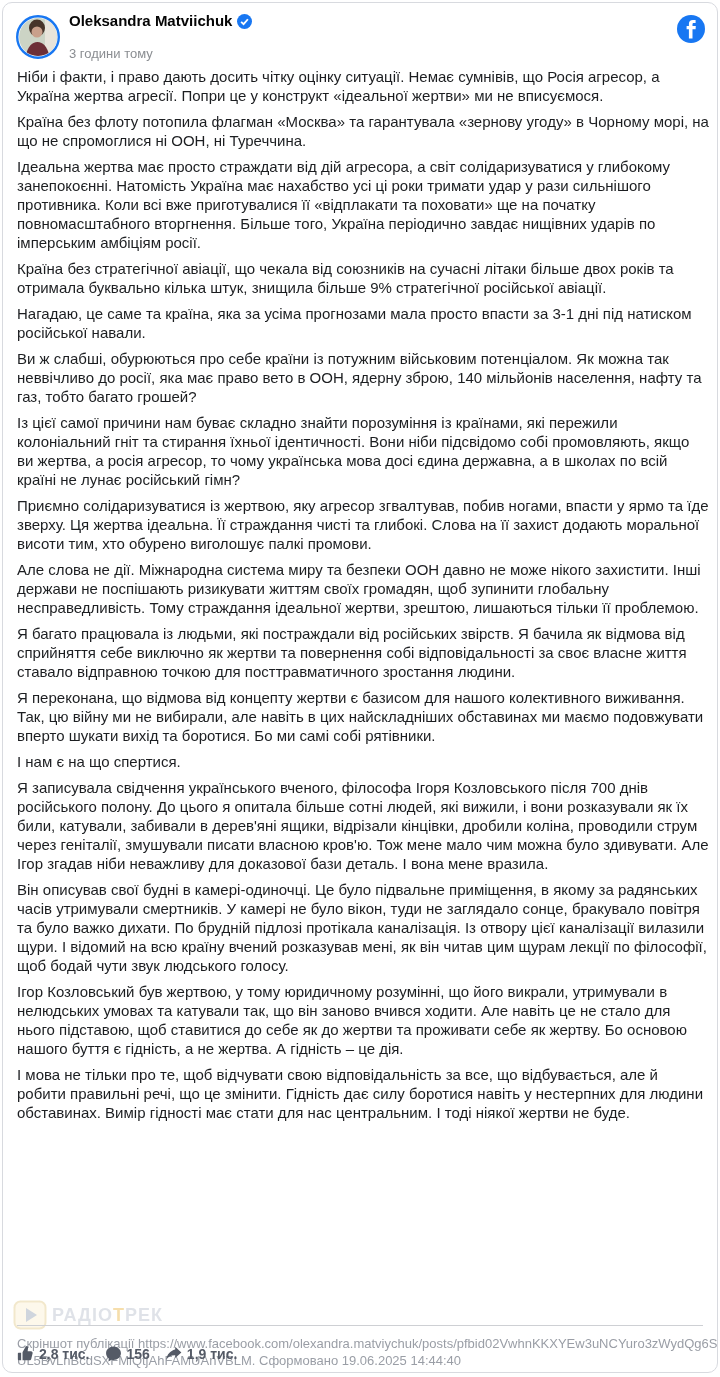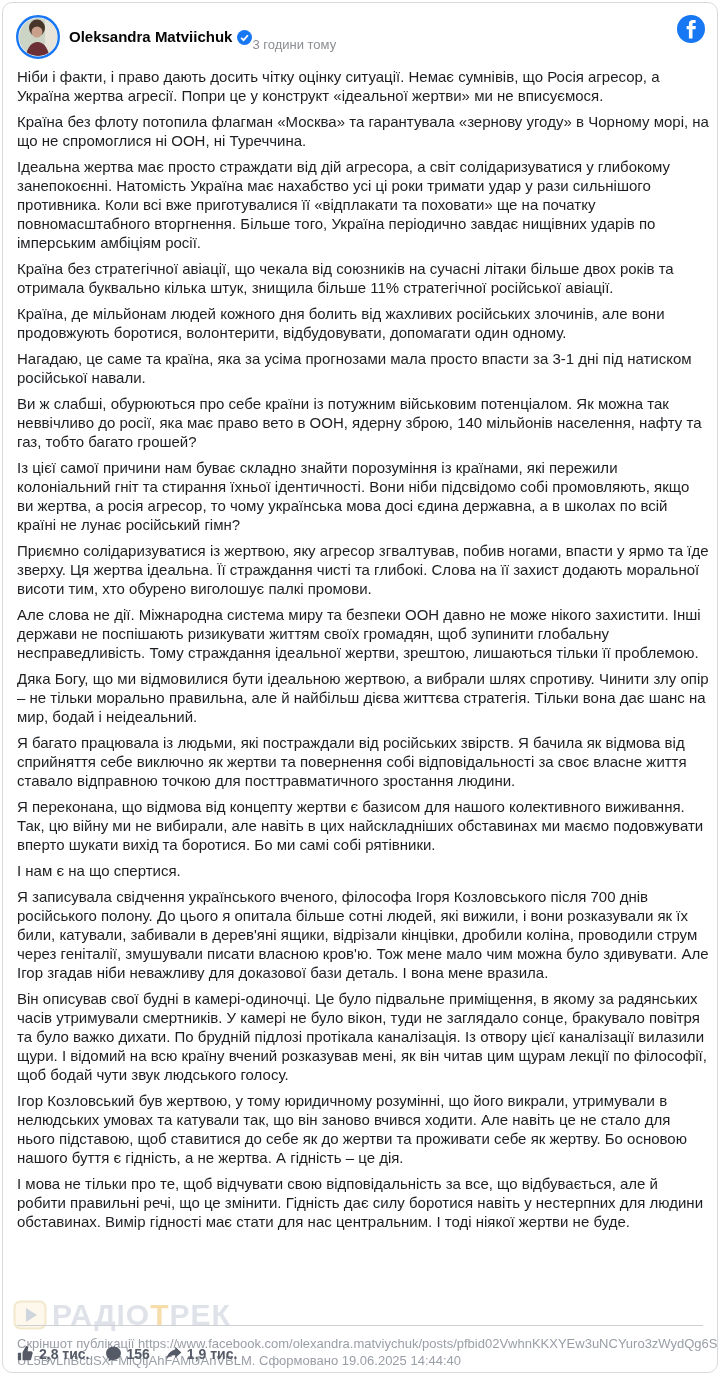--- a/index.html
+++ b/index.html
@@ -3,34 +3,34 @@
 <meta charset="utf-8">
 <style>
   html,body{margin:0;padding:0;background:#ffffff;}
   body{width:720px;height:1377px;overflow:hidden;font-family:"Liberation Sans",sans-serif;}
   .card{position:relative;margin:2px;width:714px;height:1369px;background:#fff;
         border:1px solid #d8dadf;border-radius:10px;overflow:hidden;}
 
   
   .header{position:absolute;top:10px;left:13px;right:50px;height:48px;display:flex;align-items:center;}
   .avatar{width:44px;height:44px;flex:0 0 44px;cursor:pointer;}
-  .h-meta{margin-left:9px;display:flex;flex-direction:row;justify-content:center;}
+  .h-meta{margin-left:9px;display:flex;flex-direction:column;justify-content:center;}
   .name-row{display:flex;align-items:center;gap:5px;}
   .name{font-size:15px;font-weight:bold;color:#050505;line-height:18px;cursor:pointer;}
   .time{font-size:13px;color:#8a8d91;line-height:17px;margin-top:15px;}
   .fb-logo{position:absolute;top:12px;right:12px;width:28px;height:28px;cursor:pointer;}
 
   
   .post-text{position:absolute;top:64px;left:14px;width:692px;height:1246px;overflow:hidden;
              font-size:15px;line-height:19px;color:#1c1e21;letter-spacing:0;}
   .post-text p{margin:0 0 7px 0;padding:0;}
 
   
   .watermark{position:absolute;left:10px;top:1297px;display:flex;align-items:center;gap:5px;opacity:.55;pointer-events:none;}
-  .wm-text{font-size:30px;font-weight:bold;letter-spacing:1px;color:#c6ccd6;line-height:26px;}
+  .wm-text{font-size:18px;font-weight:bold;letter-spacing:1px;color:#c6ccd6;line-height:26px;}
   .wm-accent{color:#f0c469;}
 
   
   .divider{position:absolute;left:14px;right:14px;top:1322px;border-top:1px solid #ced0d4;}
   .caption{position:absolute;left:14px;top:1332px;width:700px;font-size:13px;line-height:17px;
            color:#9a9ea6;white-space:nowrap;overflow:hidden;}
   .reactions{position:absolute;left:14px;top:1342px;display:flex;align-items:center;gap:15px;
              font-size:14px;font-weight:bold;color:#545a66;}
   .react-item{display:flex;align-items:center;gap:5px;cursor:pointer;}
   .react-item svg{display:block;}
@@ -74,28 +74,26 @@
     <svg width="28" height="28" viewBox="0 0 28 28">
       <circle cx="14" cy="14" r="14" fill="#1877f2"></circle>
       <path fill="#fff" d="M18.6 14.2h-3.1v9.3h-3.6v-9.3H9.6v-3.1h2.3V9c0-2.4 1.4-4 4-4h2.7v3.1h-1.7c-.9 0-1.4.4-1.4 1.4v1.6h3.3z"></path>
     </svg>
   </div>
 
   <div class="post-text">
       <p>Ніби і факти, і право дають досить чітку оцінку ситуації. Немає сумнівів, що Росія агресор, а Україна жертва агресії. Попри це у конструкт «ідеальної жертви» ми не вписуємося.</p>
       <p>Країна без флоту потопила флагман «Москва» та гарантувала «зернову угоду» в Чорному морі, на що не спромоглися ні ООН, ні Туреччина.</p>
       <p>Ідеальна жертва має просто страждати від дій агресора, а світ солідаризуватися у глибокому занепокоєнні. Натомість Україна має нахабство усі ці роки тримати удар у рази сильнішого противника. Коли всі вже приготувалися її «відплакати та поховати» ще на початку повномасштабного вторгнення. Більше того, Україна періодично завдає нищівних ударів по імперським амбіціям росії.</p>
-      <p>Країна без стратегічної авіації, що чекала від союзників на сучасні літаки більше двох років та отримала буквально кілька штук, знищила більше 11% стратегічної російської авіації.</p>
-      <p>Країна, де мільйонам людей кожного дня болить від жахливих російських злочинів, але вони продовжують боротися, волонтерити, відбудовувати, допомагати один одному.</p>
+      <p>Країна без стратегічної авіації, що чекала від союзників на сучасні літаки більше двох років та отримала буквально кілька штук, знищила більше 9% стратегічної російської авіації.</p>
       <p>Нагадаю, це саме та країна, яка за усіма прогнозами мала просто впасти за 3-1 дні під натиском російської навали.</p>
       <p>Ви ж слабші, обурюються про себе країни із потужним військовим потенціалом. Як можна так неввічливо до росії, яка має право вето в ООН, ядерну зброю, 140 мільйонів населення, нафту та газ, тобто багато грошей?</p>
       <p>Із цієї самої причини нам буває складно знайти порозуміння із країнами, які пережили колоніальний гніт та стирання їхньої ідентичності. Вони ніби підсвідомо собі промовляють, якщо ви жертва, а росія агресор, то чому українська мова досі єдина державна, а в школах по всій країні не лунає російський гімн?</p>
       <p>Приємно солідаризуватися із жертвою, яку агресор згвалтував, побив ногами, впасти у ярмо та їде зверху. Ця жертва ідеальна. Її страждання чисті та глибокі. Слова на її захист додають моральної висоти тим, хто обурено виголошує палкі промови.</p>
       <p>Але слова не дії. Міжнародна система миру та безпеки ООН давно не може нікого захистити. Інші держави не поспішають ризикувати життям своїх громадян, щоб зупинити глобальну несправедливість. Тому страждання ідеальної жертви, зрештою, лишаються тільки її проблемою.</p>
-      <p>Дяка Богу, що ми відмовилися бути ідеальною жертвою, а вибрали шлях спротиву. Чинити злу опір – не тільки морально правильна, але й найбільш дієва життєва стратегія. Тільки вона дає шанс на мир, бодай і неідеальний.</p>
       <p>Я багато працювала із людьми, які постраждали від російських звірств. Я бачила як відмова від сприйняття себе виключно як жертви та повернення собі відповідальності за своє власне життя ставало відправною точкою для посттравматичного зростання людини.</p>
       <p>Я переконана, що відмова від концепту жертви є базисом для нашого колективного виживання. Так, цю війну ми не вибирали, але навіть в цих найскладніших обставинах ми маємо подовжувати вперто шукати вихід та боротися. Бо ми самі собі рятівники.</p>
       <p>І нам є на що спертися.</p>
       <p>Я записувала свідчення українського вченого, філософа Ігоря Козловського після 700 днів російського полону. До цього я опитала більше сотні людей, які вижили, і вони розказували як їх били, катували, забивали в дерев'яні ящики, відрізали кінцівки, дробили коліна, проводили струм через геніталії, змушували писати власною кров'ю. Тож мене мало чим можна було здивувати. Але Ігор згадав ніби неважливу для доказової бази деталь. І вона мене вразила.</p>
       <p>Він описував свої будні в камері-одиночці. Це було підвальне приміщення, в якому за радянських часів утримували смертників. У камері не було вікон, туди не заглядало сонце, бракувало повітря та було важко дихати. По брудній підлозі протікала каналізація. Із отвору цієї каналізації вилазили щури. І відомий на всю країну вчений розказував мені, як він читав цим щурам лекції по філософії, щоб бодай чути звук людського голосу.</p>
       <p>Ігор Козловський був жертвою, у тому юридичному розумінні, що його викрали, утримували в нелюдських умовах та катували так, що він заново вчився ходити. Але навіть це не стало для нього підставою, щоб ставитися до себе як до жертви та проживати себе як жертву. Бо основою нашого буття є гідність, а не жертва. А гідність – це дія.</p>
       <p>І мова не тільки про те, щоб відчувати свою відповідальність за все, що відбувається, але й робити правильні речі, що це змінити. Гідність дає силу боротися навіть у нестерпних для людини обставинах. Вимір гідності має стати для нас центральним. І тоді ніякої жертви не буде.</p>
     </div>
 
   <div class="watermark">

